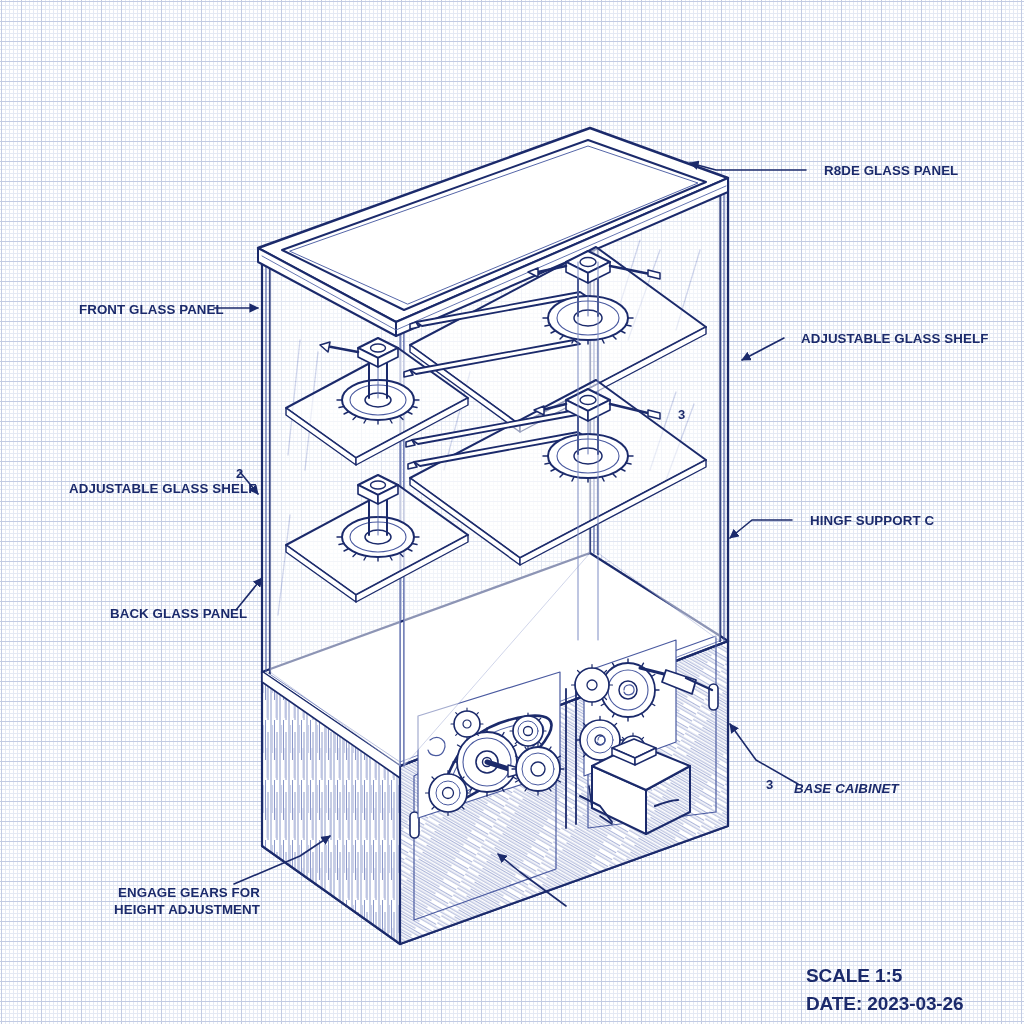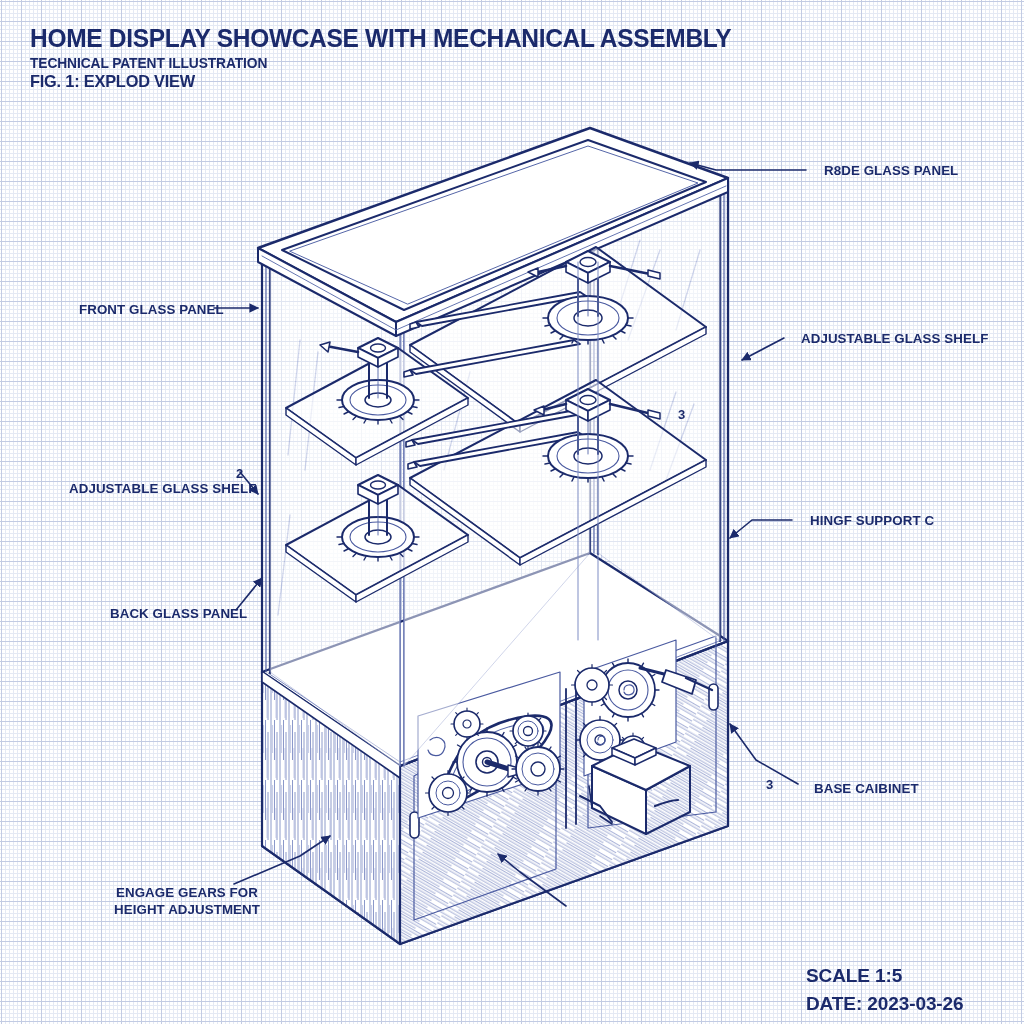--- a/index.html
+++ b/index.html
@@ -71,21 +71,21 @@
     font-size: 13.3px;
     font-weight: bold;
     letter-spacing: 0.1px;
     line-height: 1.25;
     color: #1b2a6b;
     white-space: pre;
     z-index: 6;
     padding-left: 8px;
   }
   .label.right { text-align: left; }
-  .label.left  { text-align: center; }
+  .label.left  { text-align: right; }
   .callout-num {
     position: absolute;
     font-size: 13px;
     font-weight: bold;
     color: #1b2a6b;
     z-index: 6;
   }
   
   .footer {
     position: absolute;
@@ -504,33 +504,28 @@
         <path d="M236 610 L262 578" marker-end="url(#arrowEnd)"></path>
 
         <path d="M234 884 L300 856 L330 836" marker-end="url(#arrowEnd)"></path>
 
         <path d="M566 906 L520 872 L498 854" marker-end="url(#arrowEnd)"></path>
       </g>
 
     </g>
   </svg>
 
-  <div class="titleblock">
-    <div class="title-main">HOME DISPLAY SHOWCASE WITH MECHANICAL ASSEMBLY</div>
-    <div class="title-sub">TECHNICAL PATENT ILLUSTRATION</div>
-    <div class="title-fig">FIG. 1: EXPLOD VIEW</div>
-  </div>
 
   <div class="label right" style="left:816px; top:163px;">R8DE GLASS PANEL</div>
 
   <div class="label right" style="left:793px; top:331px;">ADJUSTABLE GLASS SHELF</div>
 
   <div class="label right" style="left:802px; top:513px;">HINGF SUPPORT C</div>
 
-  <div class="label right" style="left:806px; top:781px;">BASE CAIBINET</div>
+  <div class="label right" style="left:786px; top:781px;font-style:italic;">BASE CAIBINET</div>
 
   <div class="label left" style="left:71px; top:302px;">FRONT GLASS PANEL</div>
 
   <div class="label left" style="left:61px; top:481px;">ADJUSTABLE GLASS SHELF</div>
 
   <div class="label left" style="left:102px; top:606px;">BACK GLASS PANEL</div>
 
   <div class="label left" style="left:106px; top:885px;">ENGAGE GEARS FOR
 HEIGHT ADJUSTMENT</div>
 

